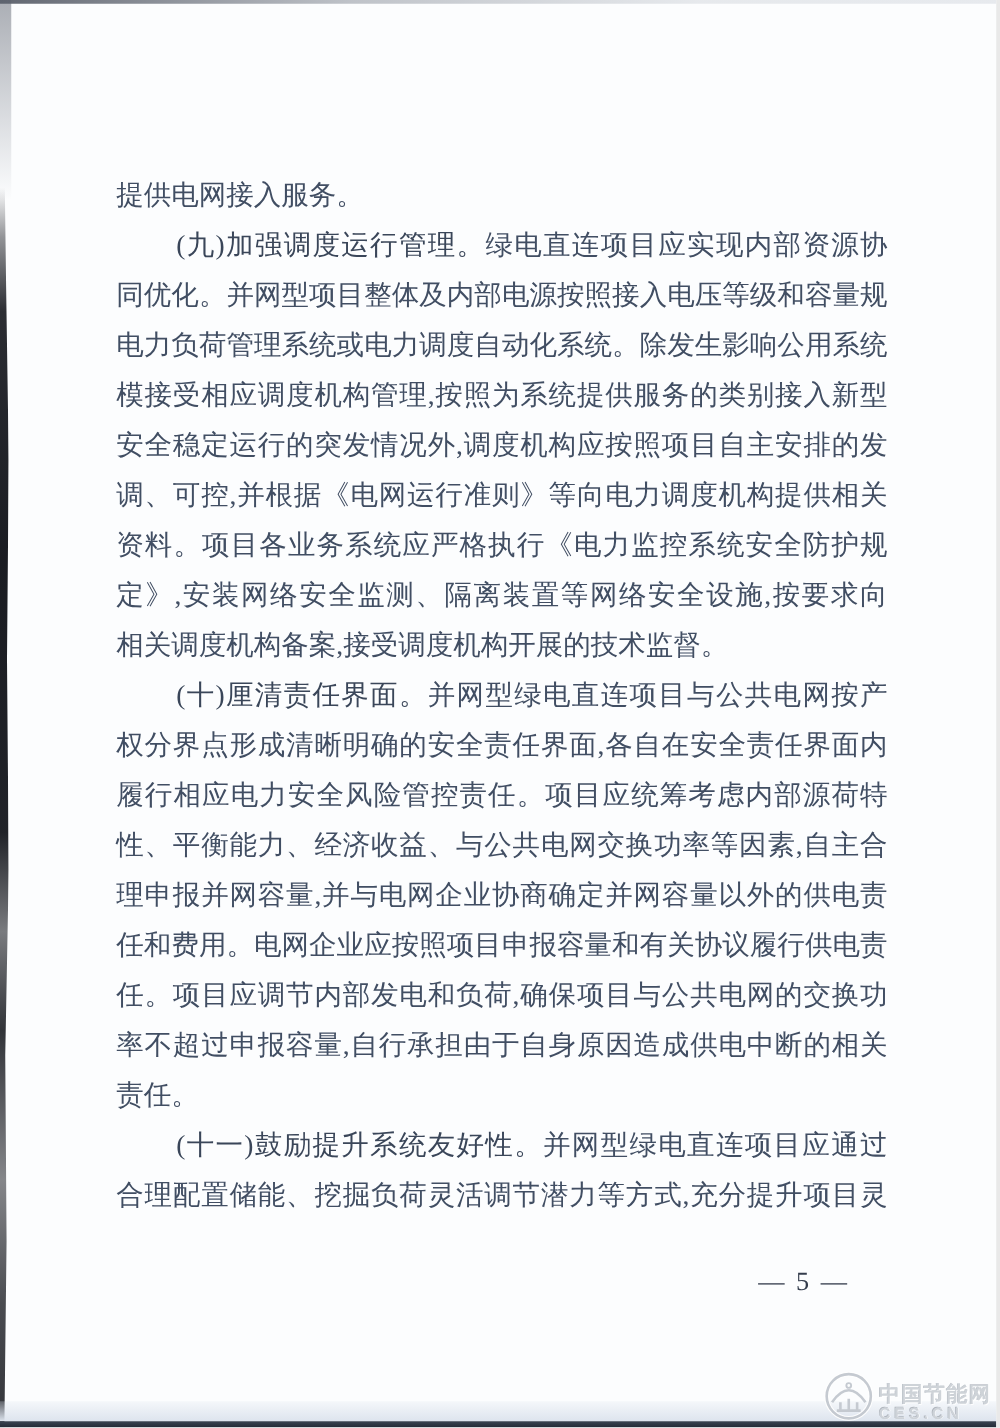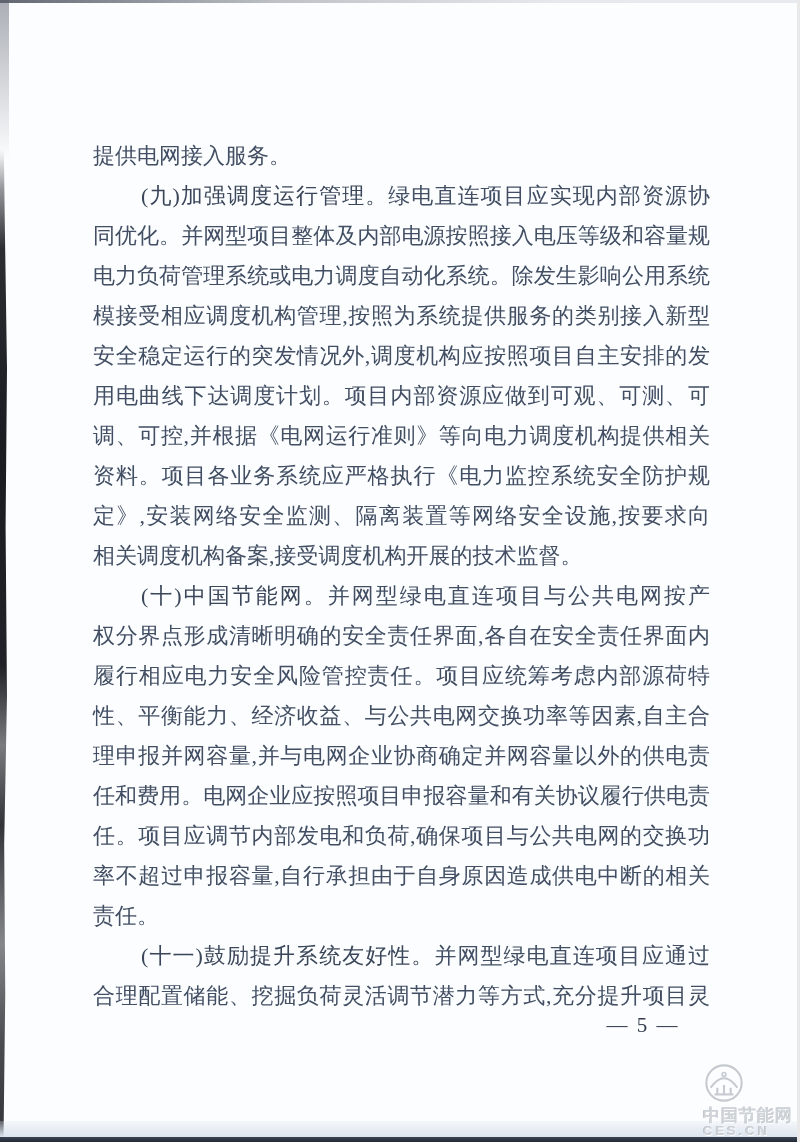--- a/index.html
+++ b/index.html
@@ -60,23 +60,22 @@
   .line.indent { padding-left: 48px; }
   .run.bold { font-weight: 400; color: #3a4659; }
   .page-number {
     position: absolute; left: 588px; top: 1010px; width: 110px; height: 30px;
     line-height: 30px; text-align: center;
     font-size: 21px; color: #333c4c; letter-spacing: 2px;
   }
   
   .watermark {
     position: absolute; right: 4px; bottom: 4px;
-    display: flex; align-items: flex-start; gap: 3px;
+    display: flex; align-items: flex-end; gap: 3px;
     opacity: .95;
-    flex-direction: column;
   }
   .wm-logo { width: 42px; height: 42px; }
   .wm-text { display: flex; flex-direction: column; line-height: 1.05; }
   .wm-cn {
     font-size: 17px; font-weight: 700; color: #ccd1d7;
     text-shadow: 0.5px 0.5px 0 #ffffff, -0.5px -0.5px 0 #aeb4bc;
     letter-spacing: 1px;
     font-family: "Liberation Sans", "DejaVu Sans", sans-serif;
   }
   .wm-en {
@@ -94,26 +93,25 @@
   <div class="edge-left-smudge"></div>
   <div class="edge-left"></div>
 
   <div class="text-block">
       <div class="line flush"><span class="run">提供电网接入服务。</span></div>
       <div class="line indent"><span class="run bold">(九)加强调度运行管理。</span><span class="run">绿电直连项目应实现内部资源协</span></div>
       <div class="line"><span class="run">同优化。并网型项目整体及内部电源按照接入电压等级和容量规</span></div>
       <div class="line"><span class="run">电力负荷管理系统或电力调度自动化系统。除发生影响公用系统</span></div>
       <div class="line"><span class="run">模接受相应调度机构管理,按照为系统提供服务的类别接入新型</span></div>
       <div class="line"><span class="run">安全稳定运行的突发情况外,调度机构应按照项目自主安排的发</span></div>
-      <div class="line"><span class="run">用电曲线下达调度计划。项目内部资源应做到可观、可测、可</span></div>
       <div class="line"><span class="run">调、可控,并根据《电网运行准则》等向电力调度机构提供相关</span></div>
       <div class="line"><span class="run">资料。项目各业务系统应严格执行《电力监控系统安全防护规</span></div>
       <div class="line"><span class="run">定》,安装网络安全监测、隔离装置等网络安全设施,按要求向</span></div>
       <div class="line flush"><span class="run">相关调度机构备案,接受调度机构开展的技术监督。</span></div>
-      <div class="line indent"><span class="run bold">(十)中国节能网。</span><span class="run">并网型绿电直连项目与公共电网按产</span></div>
+      <div class="line indent"><span class="run bold">(十)厘清责任界面。</span><span class="run">并网型绿电直连项目与公共电网按产</span></div>
       <div class="line"><span class="run">权分界点形成清晰明确的安全责任界面,各自在安全责任界面内</span></div>
       <div class="line"><span class="run">履行相应电力安全风险管控责任。项目应统筹考虑内部源荷特</span></div>
       <div class="line"><span class="run">性、平衡能力、经济收益、与公共电网交换功率等因素,自主合</span></div>
       <div class="line"><span class="run">理申报并网容量,并与电网企业协商确定并网容量以外的供电责</span></div>
       <div class="line"><span class="run">任和费用。电网企业应按照项目申报容量和有关协议履行供电责</span></div>
       <div class="line"><span class="run">任。项目应调节内部发电和负荷,确保项目与公共电网的交换功</span></div>
       <div class="line"><span class="run">率不超过申报容量,自行承担由于自身原因造成供电中断的相关</span></div>
       <div class="line flush"><span class="run">责任。</span></div>
       <div class="line indent"><span class="run bold">(十一)鼓励提升系统友好性。</span><span class="run">并网型绿电直连项目应通过</span></div>
       <div class="line"><span class="run">合理配置储能、挖掘负荷灵活调节潜力等方式,充分提升项目灵</span></div>

